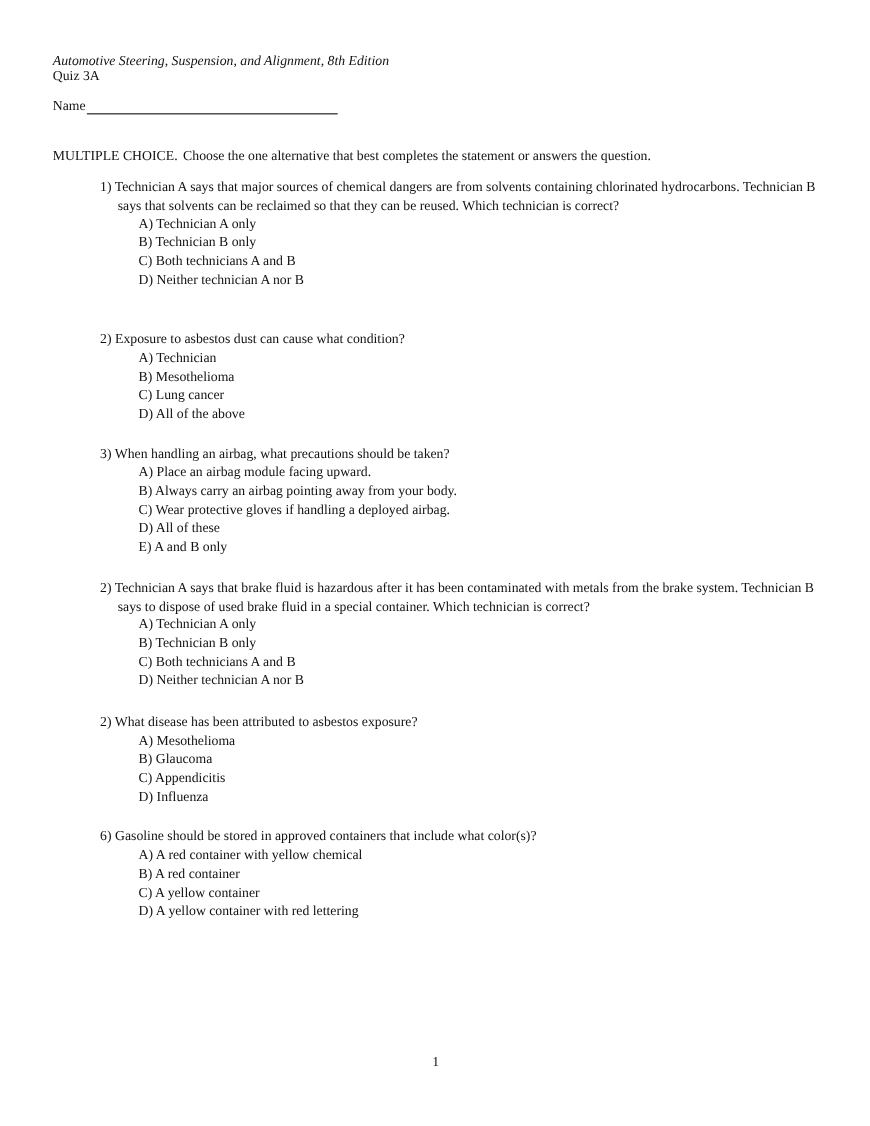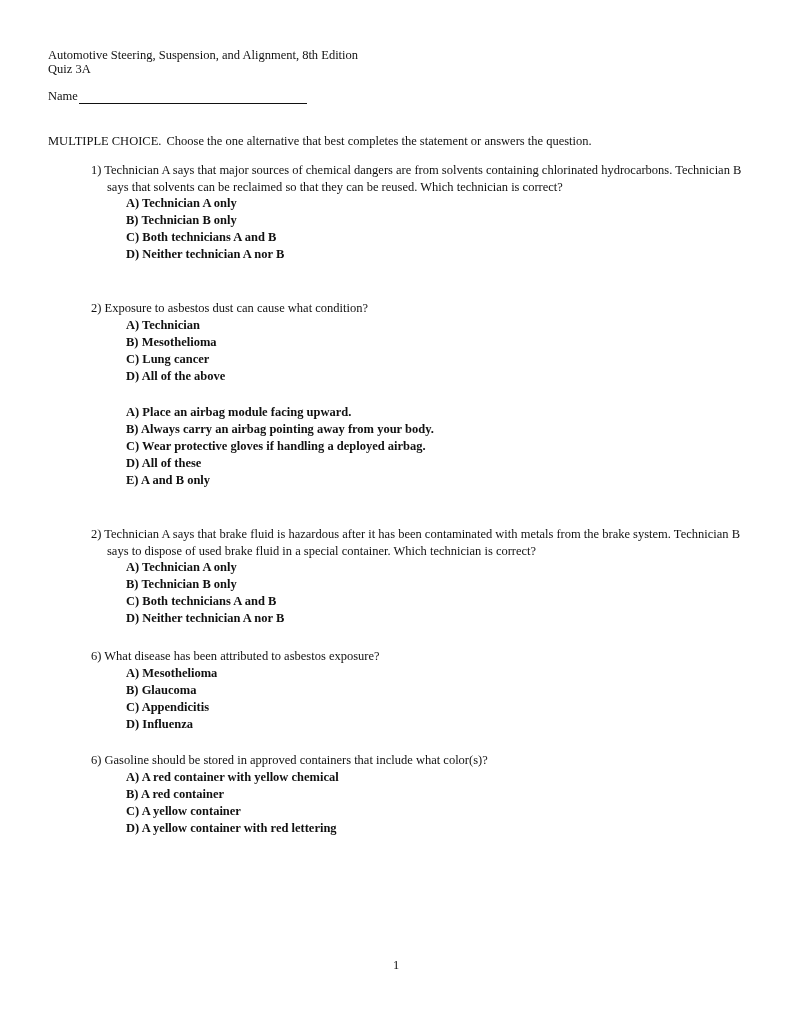--- a/index.html
+++ b/index.html
@@ -2,31 +2,31 @@
 <html><head>
 <meta charset="utf-8">
 <style>
   html, body { margin: 0; padding: 0; background: #ffffff; }
   body {
     width: 791px; height: 1024px; position: relative; overflow: hidden;
     font-family: "Liberation Serif", "DejaVu Serif", serif;
     color: #111111;
   }
   .hdr { position: absolute; left: 48px; font-size: 12.5px; line-height: 14px; }
-  #book-title { top: 48px; }
+  #book-title { top: 48px; font-style: italic; }
   #quiz-id { top: 62px; text-align: right; }
   #name-row { position: absolute; left: 48px; top: 89px; font-size: 12.5px; display: flex; align-items: flex-end; }
   #name-line { display: inline-block; width: 228px; border-bottom: 1px solid #111; height: 12px; margin-left: 1px; }
   #instructions { position: absolute; left: 48px; top: 134px; font-size: 12.5px; white-space: nowrap; }
   #instructions .lead { font-weight: normal; }
   #instructions .body { font-weight: normal; margin-left: 5px; }
   .q { position: absolute; left: 91px; width: 660px; font-size: 12.5px; line-height: 16.6px; }
   .q .stem { padding-left: 16px; text-indent: -16px; }
   .q .opts { margin-top: 0; padding-left: 35px; }
-  .q .opt { line-height: 17px; font-weight: bold; }
+  .q .opt { line-height: 17px; }
   #page-number { position: absolute; left: 393px; top: 958px; font-size: 12.5px; }
 </style>
 </head>
 <body>
 
 <div id="book-title" class="hdr">Automotive Steering, Suspension, and Alignment, 8th Edition</div>
 <div id="quiz-id" class="hdr">Quiz 3A</div>
 
 <div id="name-row">
   <span>Name</span>
@@ -51,41 +51,42 @@
   <div class="stem">2) Exposure to asbestos dust can cause what condition?</div>
   <div class="opts">
     <div class="opt">A) Technician</div>
     <div class="opt">B) Mesothelioma</div>
     <div class="opt">C) Lung cancer</div>
     <div class="opt">D) All of the above</div>
   </div>
 </div>
 
 <div class="q" style="top:404px">
+  <div class="stem">3) When handling an airbag, what precautions should be taken?</div>
   <div class="opts">
     <div class="opt">A) Place an airbag module facing upward.</div>
     <div class="opt">B) Always carry an airbag pointing away from your body.</div>
     <div class="opt">C) Wear protective gloves if handling a deployed airbag.</div>
     <div class="opt">D) All of these</div>
     <div class="opt">E) A and B only</div>
   </div>
 </div>
 
 <div class="q" style="top:526px">
   <div class="stem">2) Technician A says that brake fluid is hazardous after it has been contaminated with metals from the brake system. Technician B says to dispose of used brake fluid in a special container. Which technician is correct?</div>
   <div class="opts">
     <div class="opt">A) Technician A only</div>
     <div class="opt">B) Technician B only</div>
     <div class="opt">C) Both technicians A and B</div>
     <div class="opt">D) Neither technician A nor B</div>
   </div>
 </div>
 
 <div class="q" style="top:648px">
-  <div class="stem">6) What disease has been attributed to asbestos exposure?</div>
+  <div class="stem">2) What disease has been attributed to asbestos exposure?</div>
   <div class="opts">
     <div class="opt">A) Mesothelioma</div>
     <div class="opt">B) Glaucoma</div>
     <div class="opt">C) Appendicitis</div>
     <div class="opt">D) Influenza</div>
   </div>
 </div>
 
 <div class="q" style="top:752px">
   <div class="stem">6) Gasoline should be stored in approved containers that include what color(s)?</div>

